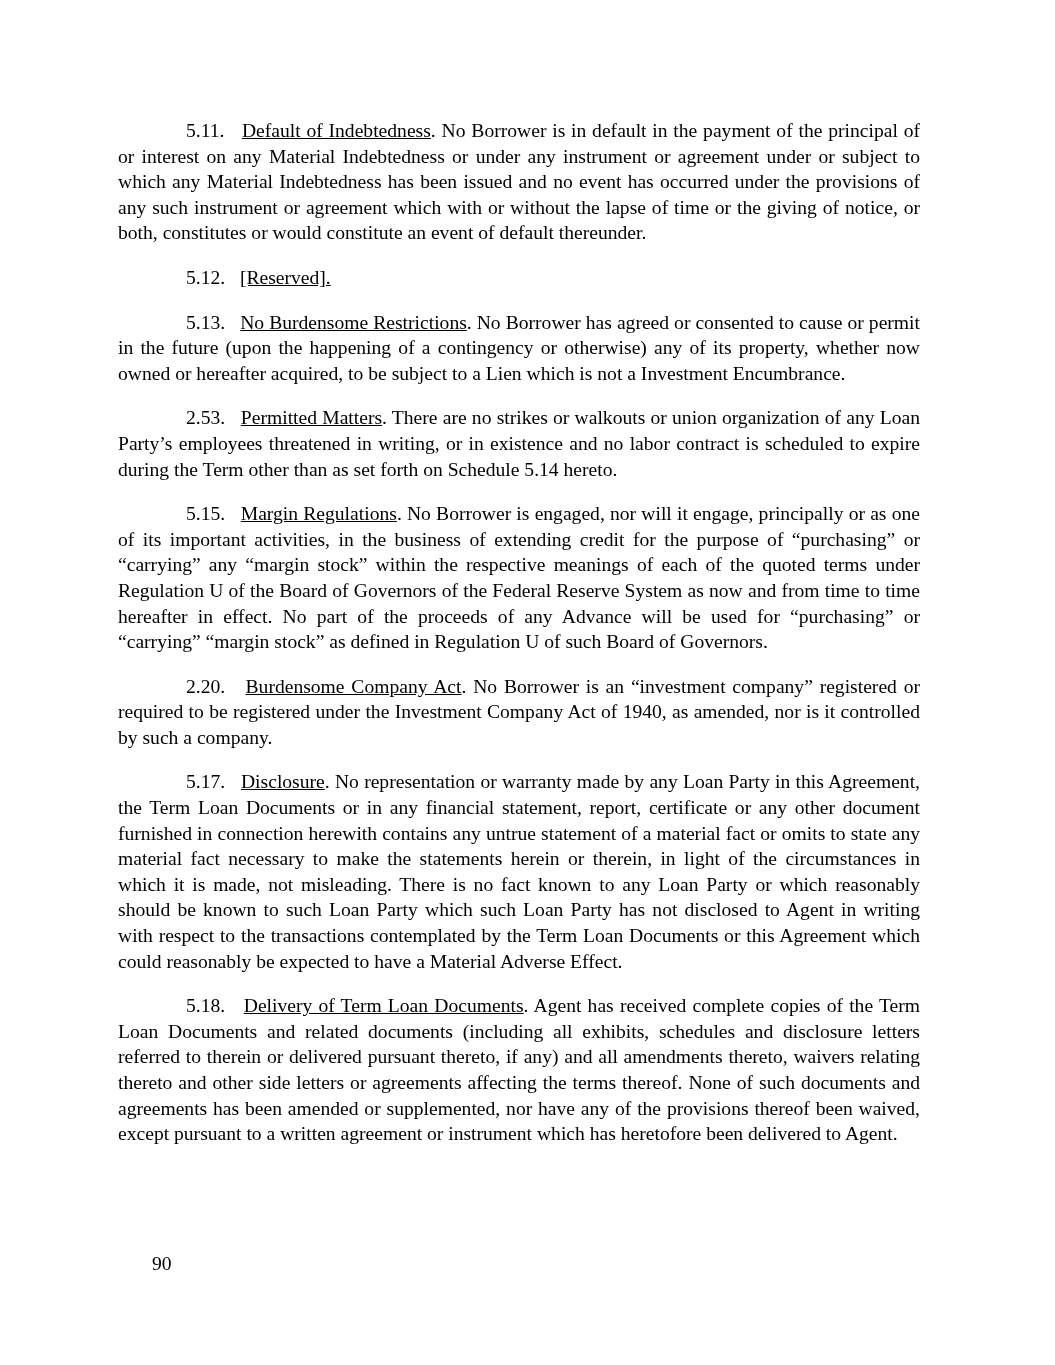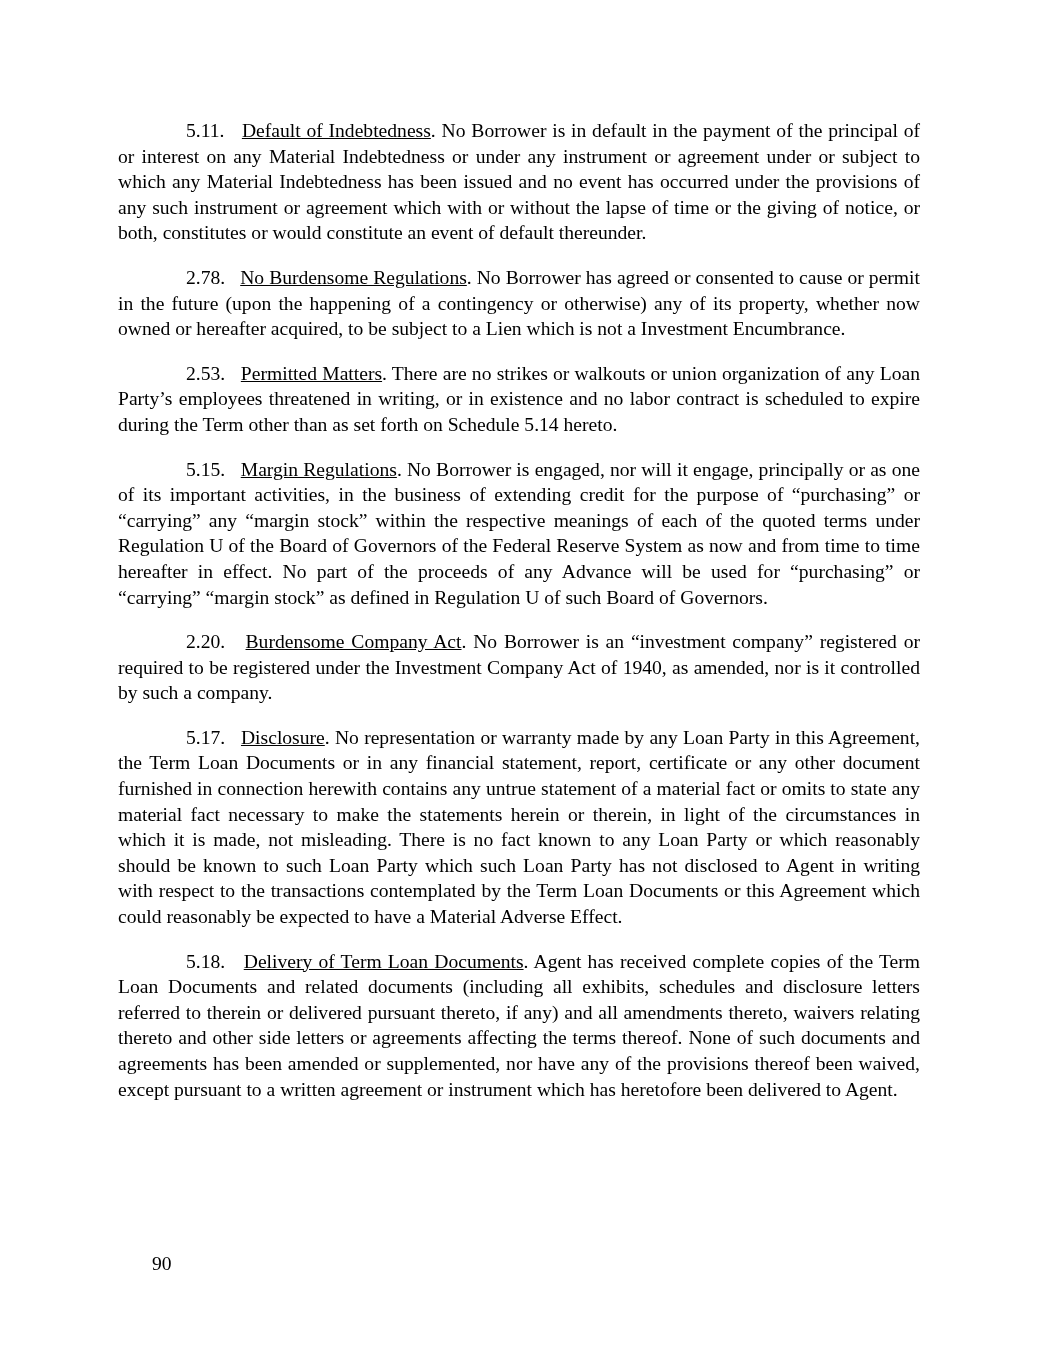--- a/index.html
+++ b/index.html
@@ -56,23 +56,26 @@
 </head>
 <body>
 
 <div class="page">
   <div class="content">
 
     <p class="para">
       <span class="num">5.11.</span><span class="num">   </span><span class="title">Default of Indebtedness</span><span>.</span><span>  No Borrower is in default in the payment of the principal of or interest on any Material Indebtedness or under any instrument or agreement under or subject to which any Material Indebtedness has been issued and no event has occurred under the provisions of any such instrument or agreement which with or without the lapse of time or the giving of notice, or both, constitutes or would constitute an event of default thereunder.</span>
     </p>
 
+    <p class="para">
+      <span class="num">5.12.</span><span class="num">   </span><span class="title">[Reserved].</span><span></span><span>  </span>
+    </p>
 
     <p class="para">
-      <span class="num">2.78.</span><span class="num">   </span><span class="title">No Burdensome Regulations</span><span>.</span><span>  No Borrower has agreed or consented to cause or permit in the future (upon the happening of a contingency or otherwise) any of its property, whether now owned or hereafter acquired, to be subject to a Lien which is not a Investment Encumbrance.</span>
+      <span class="num">5.13.</span><span class="num">   </span><span class="title">No Burdensome Restrictions</span><span>.</span><span>  No Borrower has agreed or consented to cause or permit in the future (upon the happening of a contingency or otherwise) any of its property, whether now owned or hereafter acquired, to be subject to a Lien which is not a Investment Encumbrance.</span>
     </p>
 
     <p class="para">
       <span class="num">2.53.</span><span class="num">   </span><span class="title">Permitted Matters</span><span>.</span><span>  There are no strikes or walkouts or union organization of any Loan Party’s employees threatened in writing, or in existence and no labor contract is scheduled to expire during the Term other than as set forth on Schedule 5.14 hereto.</span>
     </p>
 
     <p class="para">
       <span class="num">5.15.</span><span class="num">   </span><span class="title">Margin Regulations</span><span>.</span><span>  No Borrower is engaged, nor will it engage, principally or as one of its important activities, in the business of extending credit for the purpose of “purchasing” or “carrying” any “margin stock” within the respective meanings of each of the quoted terms under Regulation U of the Board of Governors of the Federal Reserve System as now and from time to time hereafter in effect.  No part of the proceeds of any Advance will be used for “purchasing” or “carrying” “margin stock” as defined in Regulation U of such Board of Governors.</span>
     </p>
 

